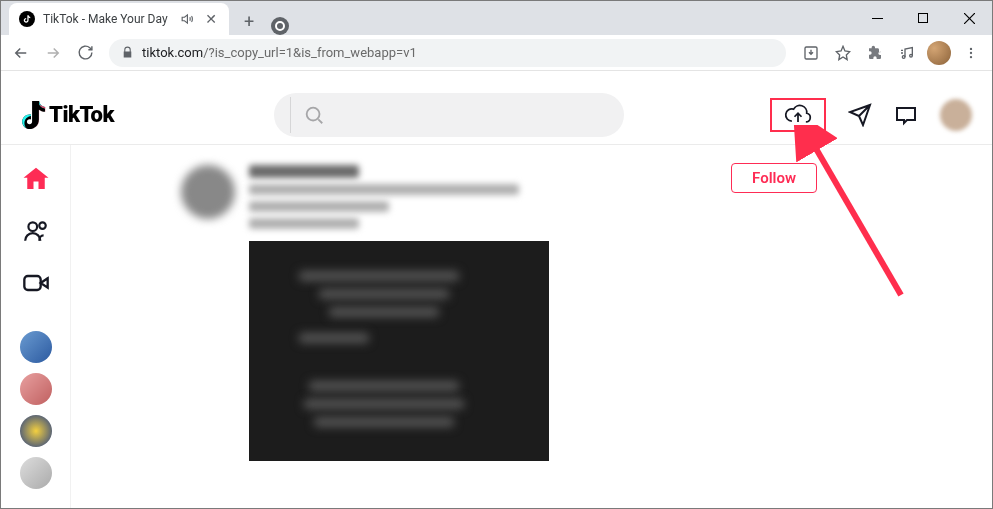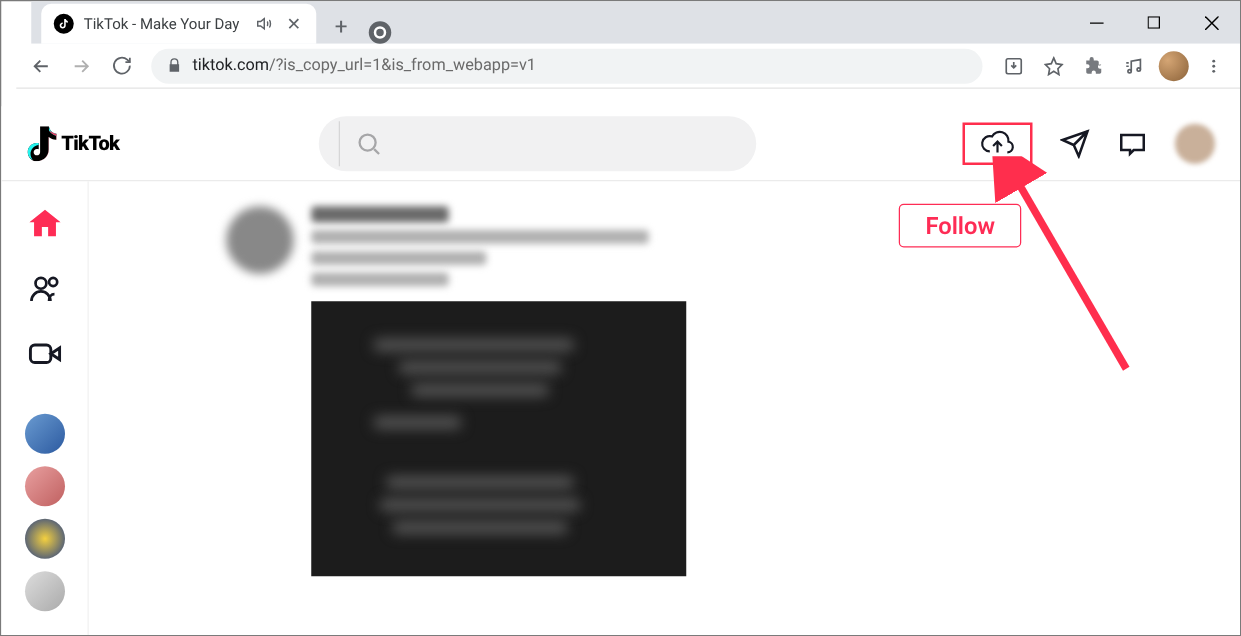--- a/index.html
+++ b/index.html
@@ -1,46 +1,46 @@
 <!DOCTYPE html>
 <html><head>
 <meta charset="utf-8">
 <style>
   * { box-sizing: border-box; margin:0; padding:0; font-family: -apple-system, BlinkMacSystemFont, "Segoe UI", Roboto, Arial, sans-serif;}
   body { width:993px; height:509px; background:#fff; overflow:hidden; border:1px solid #7a7a7a; position:relative;}
-  .tabstrip { height:34px; background:#dee1e6; display:flex; align-items:flex-end; padding-left:8px;margin-left:24px;}
+  .tabstrip { height:34px; background:#dee1e6; display:flex; align-items:flex-end; padding-left:8px;}
   .tab { background:#fff; height:32px; border-radius:8px 8px 0 0; display:flex; align-items:center; padding:0 10px; gap:8px; min-width:220px; position:relative;}
   .tab .favicon { width:16px; height:16px; background:#000; border-radius:50%; display:flex; align-items:center; justify-content:center;}
   .tab .favicon svg{width:10px;height:10px;}
   .tab-title { font-size:12px; color:#3c4043; flex:1; white-space:nowrap; overflow:hidden; text-overflow:ellipsis;}
   .tab .audio{color:#5f6368;}
   .tab .close{ color:#5f6368; font-size:14px; width:16px; text-align:center;}
   .newtab { width:28px; height:28px; display:flex; align-items:center; justify-content:center; color:#5f6368; margin-left:6px; font-size:18px;}
   .winctrls{ margin-left:auto; display:flex; height:34px;}
   .winbtn{ width:46px; display:flex; align-items:center; justify-content:center; color:#000;}
   .winbtn svg{stroke:#000;}
   .incog{ width:34px; display:flex; align-items:center; justify-content:center;}
   .incog .dot{width:18px;height:18px;border-radius:50%;background:#5f6368;display:flex;align-items:center;justify-content:center;}
   .incog .dot::after{content:"";width:6px;height:6px;border:2px solid #fff;border-radius:50%;}
   
-  .toolbar { height:36px; background:#fff; display:flex; align-items:center; padding:0 6px; gap:4px; border-bottom:1px solid #e4e4e4;margin-left:12px;}
+  .toolbar { height:36px; background:#fff; display:flex; align-items:center; padding:0 6px; gap:4px; border-bottom:1px solid #e4e4e4;}
   .navbtn{ width:28px; height:28px; display:flex; align-items:center; justify-content:center; border-radius:50%; color:#5f6368;}
   .navbtn.disabled{color:#b0b0b0;}
   .omnibox{ flex:1; height:28px; background:#f1f3f4; border-radius:14px; display:flex; align-items:center; padding:0 12px; gap:8px; margin:0 6px;}
   .omnibox .lock{color:#5f6368;}
   .omnibox .url{font-size:13px; color:#202124;}
   .omnibox .url .domain{color:#202124;}
   .omnibox .url .path{color:#6a6a6a;}
   .tool-icons{display:flex; align-items:center; gap:2px;}
   .ticon{width:30px;height:28px;display:flex;align-items:center;justify-content:center;color:#5f6368;}
   .avatar-sm{width:24px;height:24px;border-radius:50%;background:radial-gradient(circle at 30% 30%, #d4a574, #8b6239);}
   
   .page{position:absolute; top:84px; left:0; right:0; bottom:0; background:#fff;}
   .tiktok-header{height:60px; border-bottom:1px solid #ebebeb; display:flex; align-items:center; padding:0 20px; gap:20px;}
-  .logo{display:flex; align-items:center; gap:2px; font-weight:900; font-size:16px; letter-spacing:-0.5px;}
+  .logo{display:flex; align-items:center; gap:2px; font-weight:900; font-size:22px; letter-spacing:-0.5px;}
   .logo svg{width:26px;height:28px;}
   .searchwrap{flex:0 0 auto; margin-left:140px;}
   .searchbar{width:350px; height:44px; background:#f1f1f2; border-radius:24px; display:flex; align-items:center; padding:0 6px 0 16px;}
   .searchbar input{border:none; background:transparent; outline:none; flex:1; font-size:15px; color:#767676;}
   .searchbar .sbtn{width:46px;height:36px; border-left:1px solid #d6d6d7; display:flex;align-items:center;justify-content:center;color:#a6a6a8;}
   .right-actions{margin-left:auto; display:flex; align-items:center; gap:22px;}
   .upload-box{border:2px solid #ff2e4d; padding:4px 12px; display:flex; align-items:center; justify-content:center;}
   .acticon{color:#161823; display:flex;align-items:center;justify-content:center;}
   .prof-av{width:32px;height:32px;border-radius:50%;background:#c9b09a; filter:blur(2px);}
   
@@ -53,21 +53,21 @@
   .sav{width:32px;height:32px;border-radius:50%;}
   .feed{flex:1; padding:20px 40px 0 110px; position:relative;}
   .post{display:flex; gap:14px;}
   .post-av{width:54px;height:54px;border-radius:50%;background:#888; filter:blur(4px); flex-shrink:0;}
   .post-body{flex:1;}
   .blurtext{background:#b0b0b0;height:11px;border-radius:3px;filter:blur(3px);margin-bottom:6px;}
   .blurtext.w1{width:110px;height:13px;background:#6a6a6a;}
   .blurtext.w2{width:270px;}
   .blurtext.w3{width:140px;}
   .blurtext.w4{width:110px;margin-top:4px;}
-  .follow-btn{position:absolute; right:175px; top:18px; border:1px solid #fe2c55; color:#fe2c55; background:#fff; padding:5px 20px; border-radius:4px; font-size:19px; font-weight:600;}
+  .follow-btn{position:absolute; right:175px; top:18px; border:1px solid #fe2c55; color:#fe2c55; background:#fff; padding:5px 20px; border-radius:4px; font-size:15px; font-weight:600;}
   .video-ph{width:300px; height:220px; background:#1c1c1c; margin-top:12px; position:relative; overflow:hidden;}
   .video-ph .vblur{position:absolute;background:#555;filter:blur(5px);height:10px;border-radius:4px;}
   
   .arrow-ann{position:absolute; pointer-events:none;}
   svg{display:block;}
 </style>
 </head>
 <body>
 
 <div class="tabstrip">

